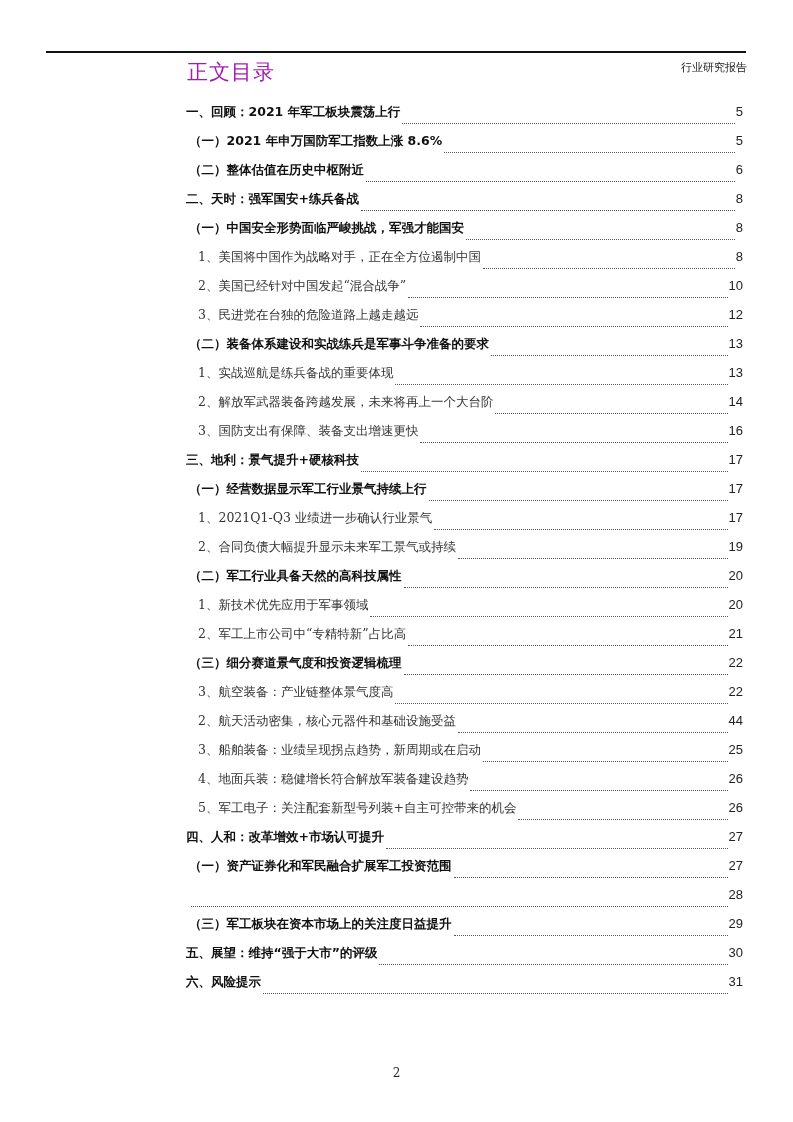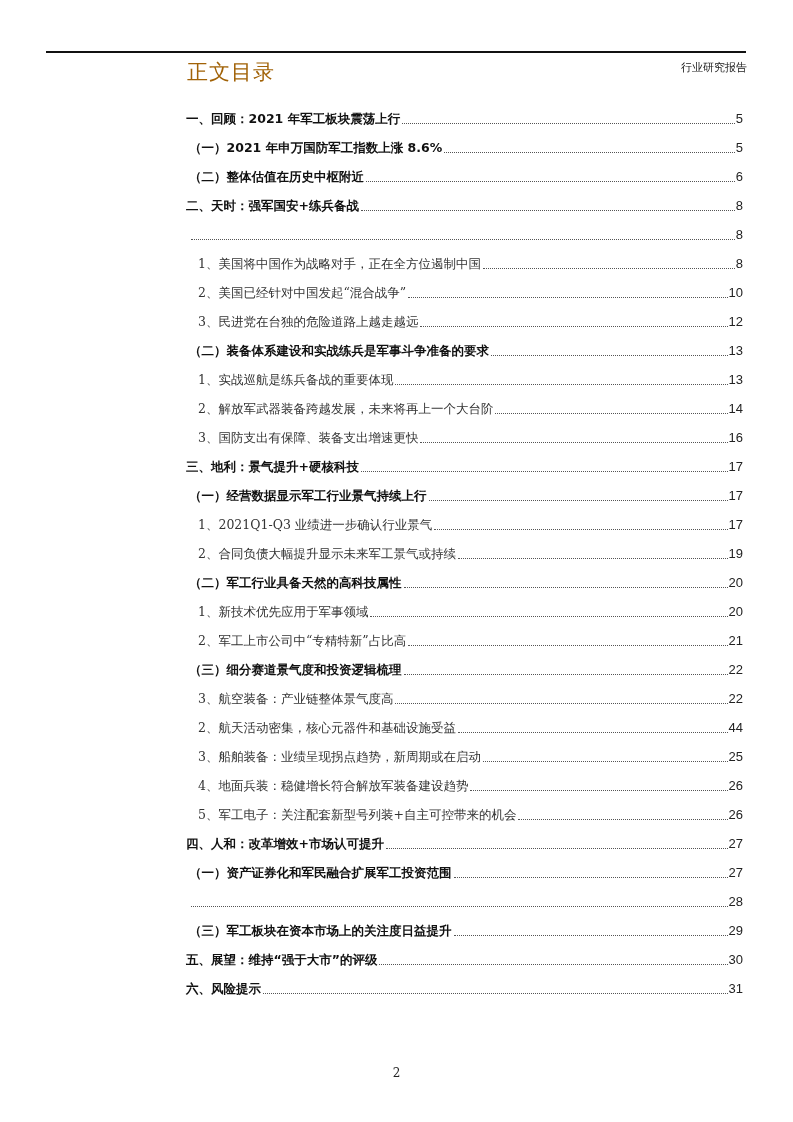--- a/index.html
+++ b/index.html
@@ -1,24 +1,24 @@
 <!DOCTYPE html>
 <html><head>
 <meta charset="utf-8">
 <style>
   html, body { margin: 0; padding: 0; background: #ffffff; }
   body { width: 793px; height: 1122px; position: relative; overflow: hidden;
          font-family: "DejaVu Serif", "Liberation Serif", serif; color: #111; }
   .header-label { position: absolute; top: 32px; right: 46px; font-size: 11px; color: #222;
          font-family: "DejaVu Sans", sans-serif; margin-top: 28px; }
   .header-rule { position: absolute; top: 51px; left: 46px; width: 700px; height: 2px; background: #111; }
-  .toc-title { position: absolute; top: 58px; left: 187px; font-size: 21px; color: #a16207;
+  .toc-title { position: absolute; top: 58px; left: 187px; font-size: 21px; color: #a21caf;
          font-family: "DejaVu Sans", sans-serif; font-weight: normal; letter-spacing: 1px; }
   .toc { position: absolute; top: 101px; left: 186px; width: 557px; }
-  .toc-row { display: flex; align-items: flex-end; height: 29px; line-height: 22px; font-size: 12.5px; }
+  .toc-row { display: flex; height: 29px; line-height: 22px; font-size: 12.5px; }
   .toc-row.l1 { padding-left: 0; font-weight: bold; font-family: "DejaVu Sans", sans-serif; }
   .toc-row.l2 { padding-left: 3px; font-weight: bold; font-family: "DejaVu Sans", sans-serif; }
   .toc-row.l3 { padding-left: 12px; font-weight: normal; color: #333; }
   .toc-text { white-space: nowrap; }
   .toc-dots { flex: 1; border-bottom: 1px dotted #555; margin: 0 1px 6px 2px; }
   .toc-page { font-family: "Liberation Sans", sans-serif; font-weight: normal; color: #222; font-size: 13px; }
   .page-number { position: absolute; top: 1066px; left: 0; width: 793px; text-align: center;
          font-size: 12px; color: #222; font-family: "DejaVu Serif", serif; }
 </style>
 </head>
@@ -44,20 +44,21 @@
       <span class="toc-text">（二）整体估值在历史中枢附近</span>
       <span class="toc-dots"></span>
       <span class="toc-page">6</span>
     </div>
     <div class="toc-row l1">
       <span class="toc-text">二、天时：强军国安+练兵备战</span>
       <span class="toc-dots"></span>
       <span class="toc-page">8</span>
     </div>
     <div class="toc-row l2">
+      <span class="toc-text">（一）中国安全形势面临严峻挑战，军强才能国安</span>
       <span class="toc-dots"></span>
       <span class="toc-page">8</span>
     </div>
     <div class="toc-row l3">
       <span class="toc-text">1、美国将中国作为战略对手，正在全方位遏制中国</span>
       <span class="toc-dots"></span>
       <span class="toc-page">8</span>
     </div>
     <div class="toc-row l3">
       <span class="toc-text">2、美国已经针对中国发起“混合战争”</span>

